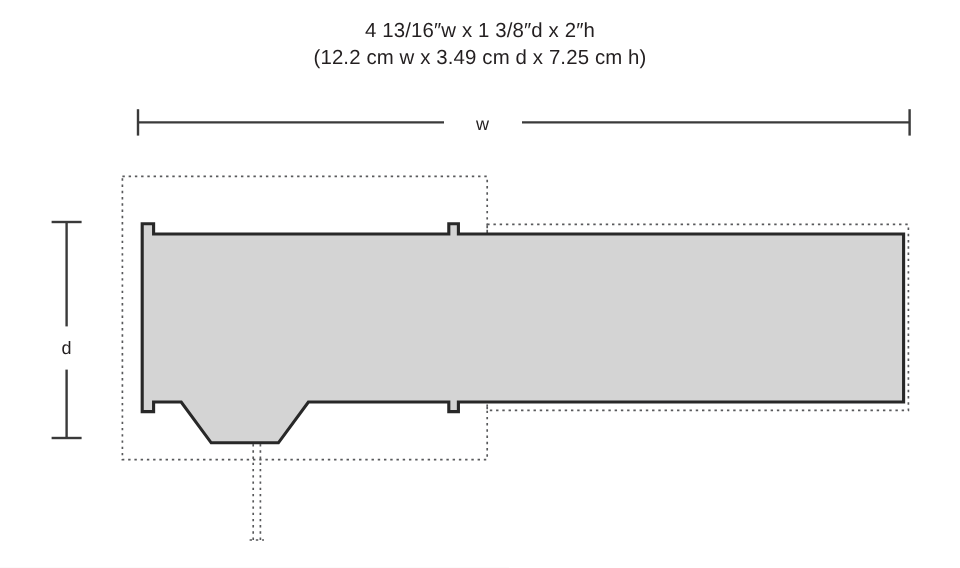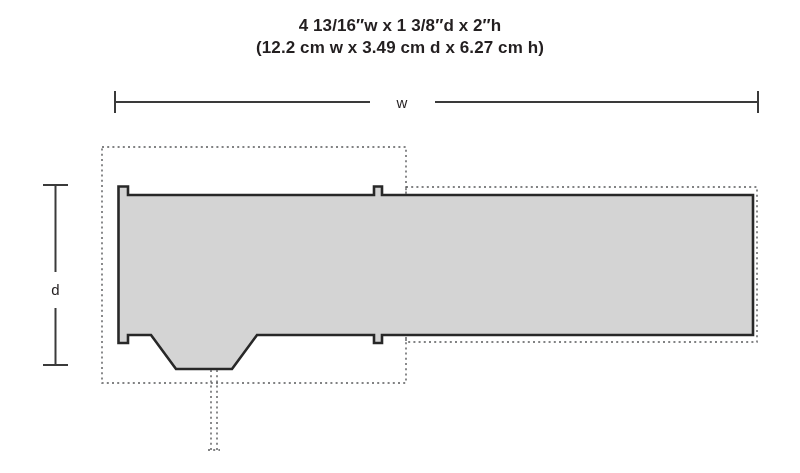--- a/index.html
+++ b/index.html
@@ -27,21 +27,21 @@
     position:absolute;
     top:15px;
     left:0;
     right:0;
     text-align:center;
     color:var(--text);
     font-size:17px;
     line-height:22px;
     letter-spacing:0.1px;
   }
-  .caption div{white-space:nowrap;font-weight:bold;}
+  .caption div{white-space:nowrap;}
   svg.drawing{
     position:absolute;
     top:0;
     left:0;
   }
   .dim-line{
     stroke:var(--dimension_line);
     stroke-width:2;
     fill:none;
   }
@@ -63,21 +63,21 @@
     stroke-linejoin:miter;
   }
 </style>
 </head>
 <body>
 
 <div class="stage">
 
   <div class="caption">
     <div>4 13/16″w x 1 3/8″d x 2″h</div>
-    <div>(12.2 cm w x 3.49 cm d x 6.27 cm h)</div>
+    <div>(12.2 cm w x 3.49 cm d x 7.25 cm h)</div>
   </div>
 
   <svg class="drawing" width="800" height="473" viewBox="0 0 800 473">
 
     <g>
       <line class="dim-line" x1="115" y1="91" x2="115" y2="113"></line>
       <line class="dim-line" x1="758" y1="91" x2="758" y2="113"></line>
       <line class="dim-line" x1="115" y1="102" x2="370" y2="102"></line>
       <line class="dim-line" x1="435" y1="102" x2="758" y2="102"></line>
       <text class="dim-label" x="402" y="108" text-anchor="middle">w</text>

